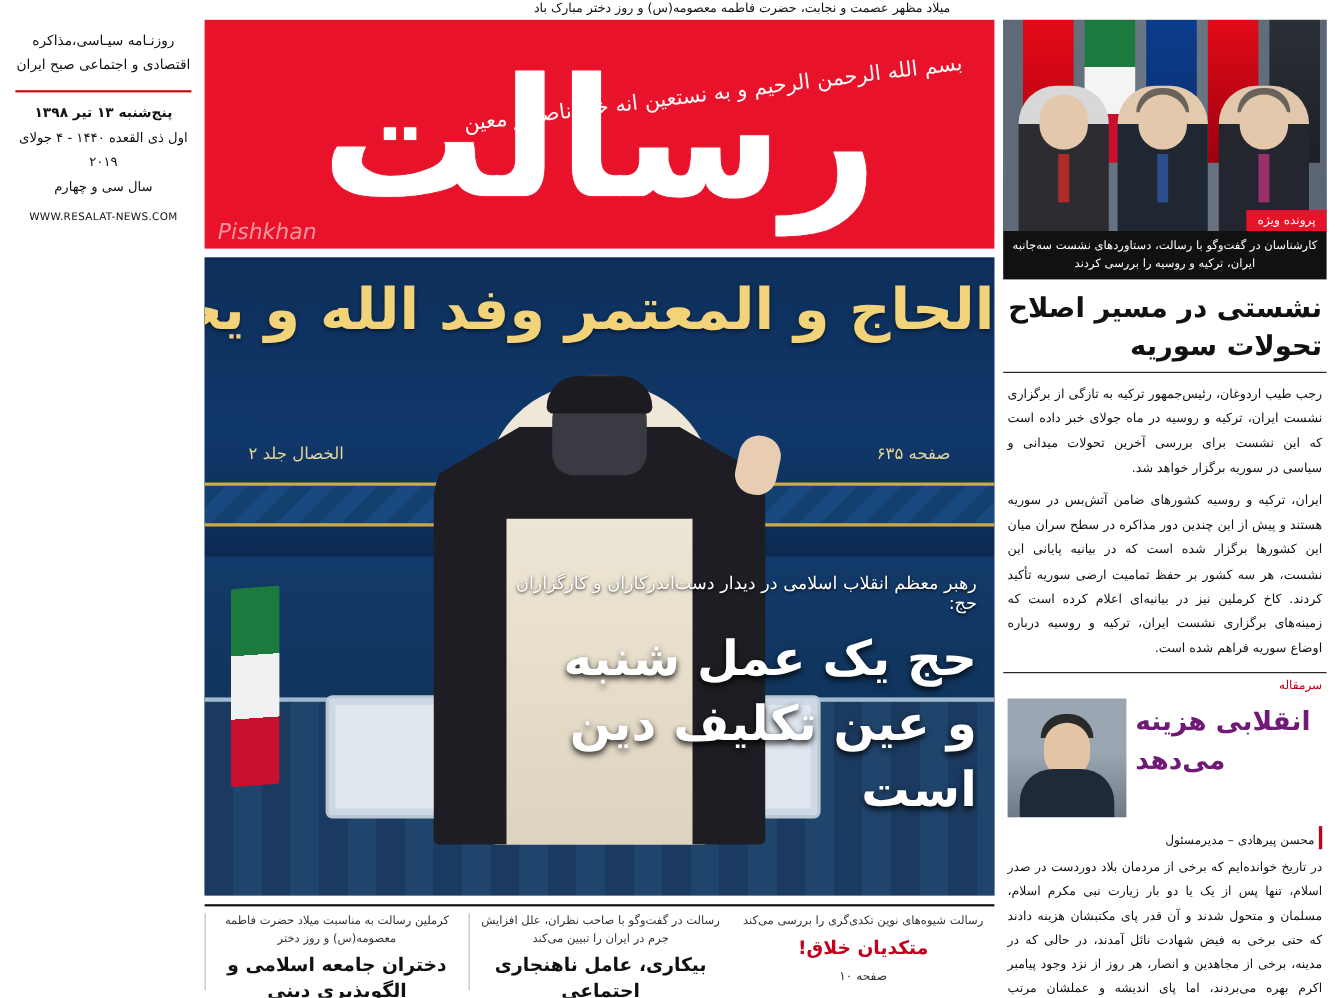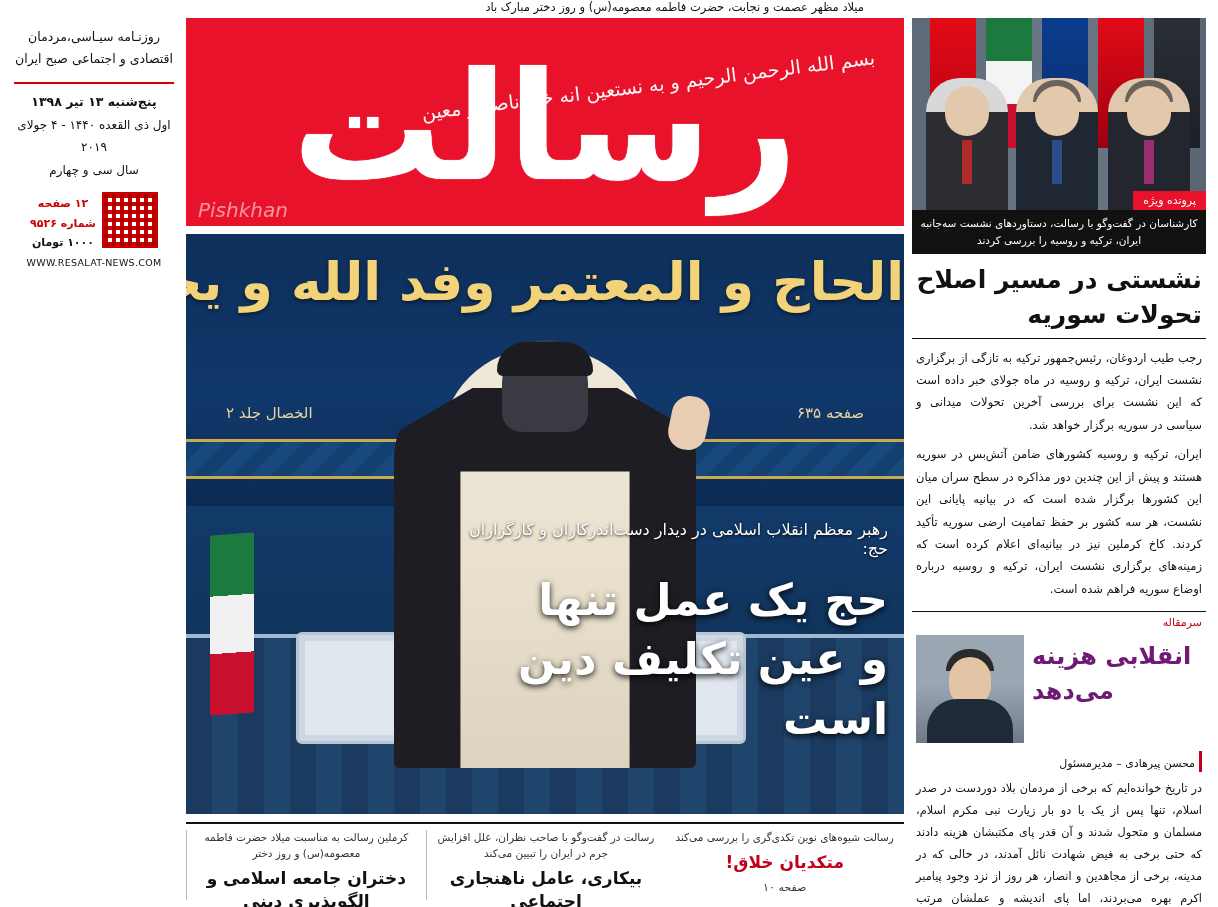--- a/index.html
+++ b/index.html
@@ -373,36 +373,28 @@
 <div class="page">
 
   <div class="top-strip">
     <span class="slogan">میلاد مظهر عصمت و نجابت، حضرت فاطمه معصومه(س) و روز دختر مبارک باد</span>
   </div>
 
   <div class="main">
 
     <div class="col-right">
       <div class="paper-desc">
-        <div>روزنـامه سیـاسی،مردمان</div>
+        <div>روزنـامه سیـاسی،مذاکره</div>
         <div>اقتصادی و اجتماعی صبح ایران</div>
       </div>
       <div class="red-rule"></div>
       <div class="date-block">
         <div class="d1">پنج‌شنبه ۱۳ تیر ۱۳۹۸</div>
         <div>اول ذی القعده ۱۴۴۰ - ۴ جولای ۲۰۱۹</div>
         <div>سال سی و چهارم</div>
-      </div>
-      <div class="issue-row">
-        <div class="qr"></div>
-        <div class="issue-meta">
-          <div class="pages">۱۲ صفحه</div>
-          <div class="pages">شماره ۹۵۲۶</div>
-          <div class="price">۱۰۰۰ تومان</div>
-        </div>
       </div>
       <div class="site-url">WWW.RESALAT-NEWS.COM</div>
     </div>
 
     <div class="col-center">
 
       <div class="masthead">
         <div class="basmala">بسم الله الرحمن الرحیم و به نستعین انه خیر ناصر و معین</div>
         <div class="logo-word">رسالت</div>
         <div class="watermark">Pishkhan</div>
@@ -425,21 +417,21 @@
           <div class="mic"></div>
           <div class="figure">
             <div class="cloak"></div>
             <div class="head"></div>
             <div class="turban"></div>
             <div class="hand"></div>
           </div>
         </div>
         <div class="hero-headline">
           <div class="hero-kicker">رهبر معظم انقلاب اسلامی در دیدار دست‌اندرکاران و کارگزاران حج:</div>
-          <div class="hero-title">حج یک عمل تنها</div>
+          <div class="hero-title">حج یک عمل شنبه</div>
           <div class="hero-title">و عین تکلیف دین است</div>
 
         </div>
       </div>
 
       <div class="teasers">
         <div class="teaser">
           <div class="kicker">کرملین رسالت به مناسبت میلاد حضرت فاطمه معصومه(س) و روز دختر</div>
           <div class="t-title">دختران جامعه اسلامی و الگوپذیری دینی</div>
 

